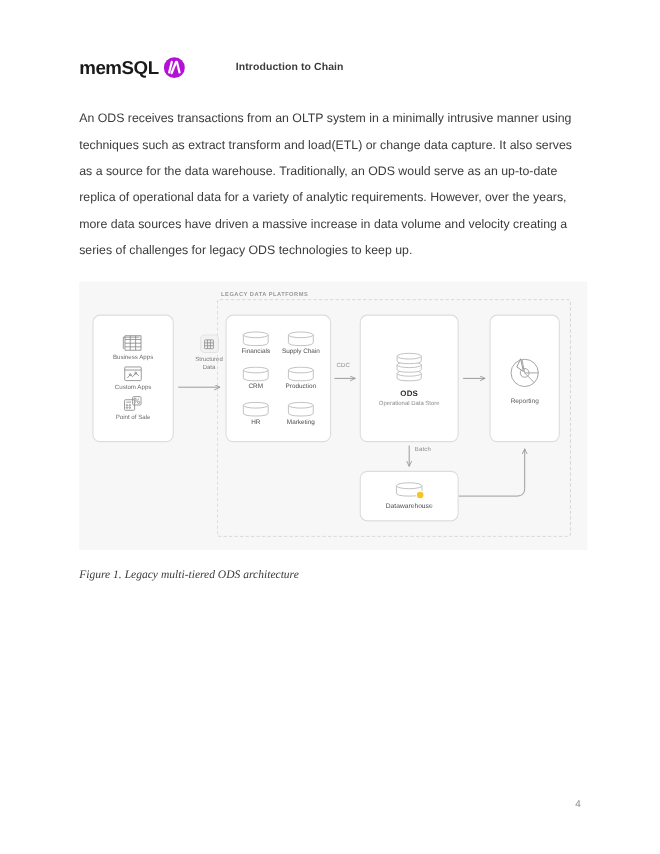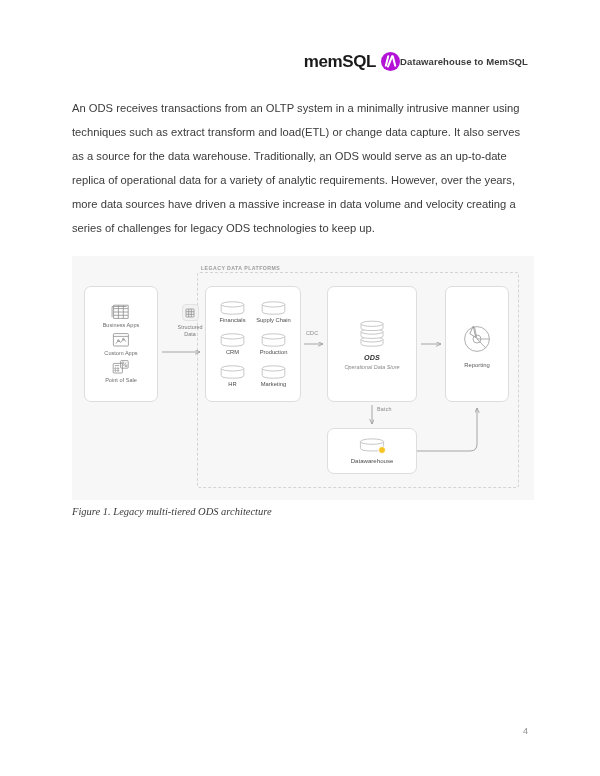--- a/index.html
+++ b/index.html
@@ -18,21 +18,22 @@
 
   
   .page-header {
     position: absolute;
     top: 46px;
     left: 72px;
     right: 72px;
     height: 30px;
     display: flex;
     align-items: center;
-    justify-content: flex-end;
+    justify-content: flex-start;
+    gap: 46px;
   }
   .logo {
     display: flex;
     align-items: center;
     gap: 5px;
   }
   .logo-word {
     font-size: 17px;
     font-weight: bold;
     color: #1a1a1a;
@@ -95,21 +96,21 @@
     left: 72px;
     width: 462px;
   }
   .figure-canvas {
     position: relative;
     width: 462px;
     height: 244px;
     background: #f7f7f7;
   }
   .figure-caption {
-    margin-top: 6px;
+    margin-top: 17px;
     font-family: "Liberation Serif", serif;
     font-style: italic;
     font-size: 10.5px;
     color: #3a3a3a;
   }
 
   
   .panel {
     position: absolute;
     background: #ffffff;
@@ -224,21 +225,20 @@
   .panel-ods {
     left: 255px;
     top: 30px;
     width: 90px;
     height: 116px;
     display: flex;
     flex-direction: column;
     align-items: center;
     justify-content: center;
     gap: 5px;
-    font-style: italic;
   }
   .ods-title {
     font-size: 7.2px;
     font-weight: bold;
     color: #2f2f2f;
     letter-spacing: 0.2px;
   }
   .ods-sub {
     font-size: 5.4px;
     color: #8a8a8a;
@@ -324,21 +324,21 @@
 </head>
 <body>
 
 <div class="page-header">
   <div class="logo">
     <span class="logo-word">memSQL</span>
     <span class="logo-mark">
         <span class="logo-slash"></span>
       </span>
   </div>
-  <div class="header-title">Datawarehouse to MemSQL</div>
+  <div class="header-title">Introduction to Chain</div>
 </div>
 
 <div class="body-copy">An ODS receives transactions from an OLTP system in a minimally intrusive manner using techniques such as extract transform and load(ETL) or change data capture. It also serves as a source for the data warehouse. Traditionally, an ODS would serve as an up-to-date replica of operational data for a variety of analytic requirements. However, over the years, more data sources have driven a massive increase in data volume and velocity creating a series of challenges for legacy ODS technologies to keep up.</div>
 
 <div class="figure-wrap">
   <div class="figure-canvas">
 
     <div class="legacy-region"></div>
     <div class="legacy-label">LEGACY DATA PLATFORMS</div>
 

